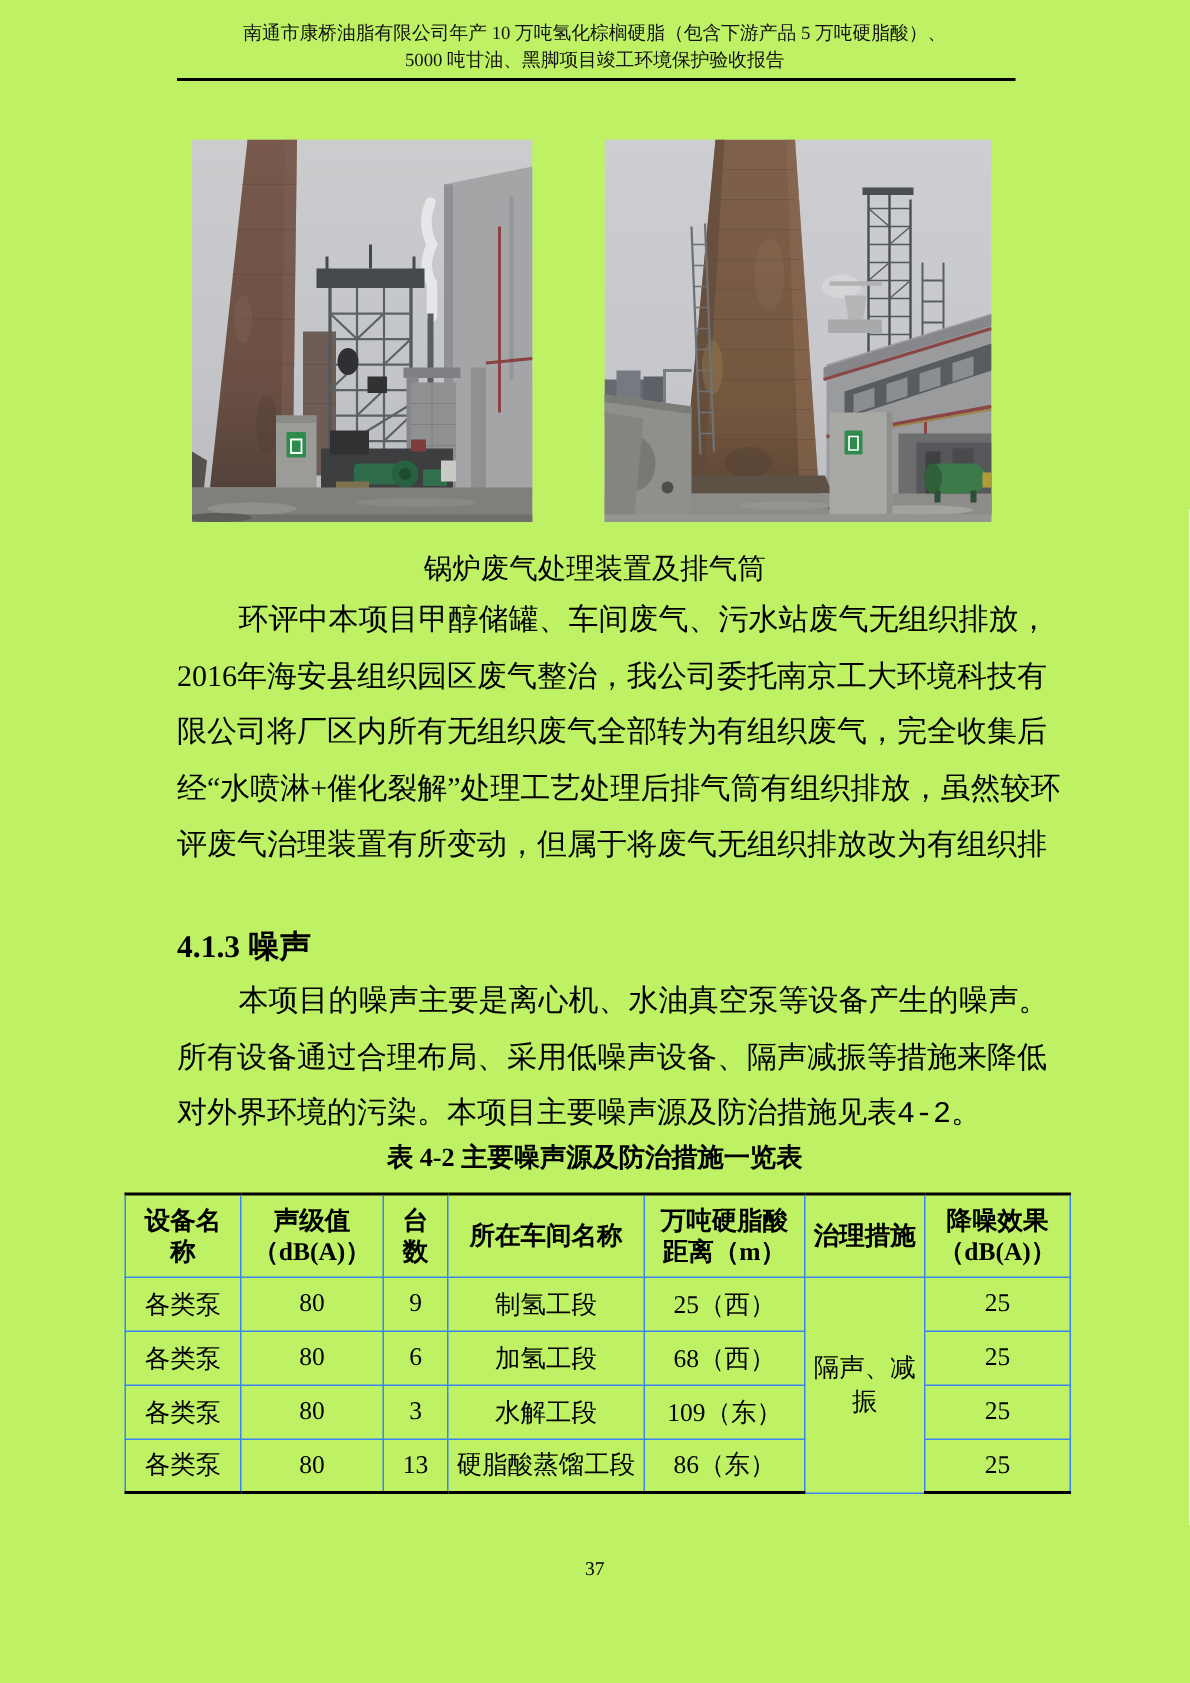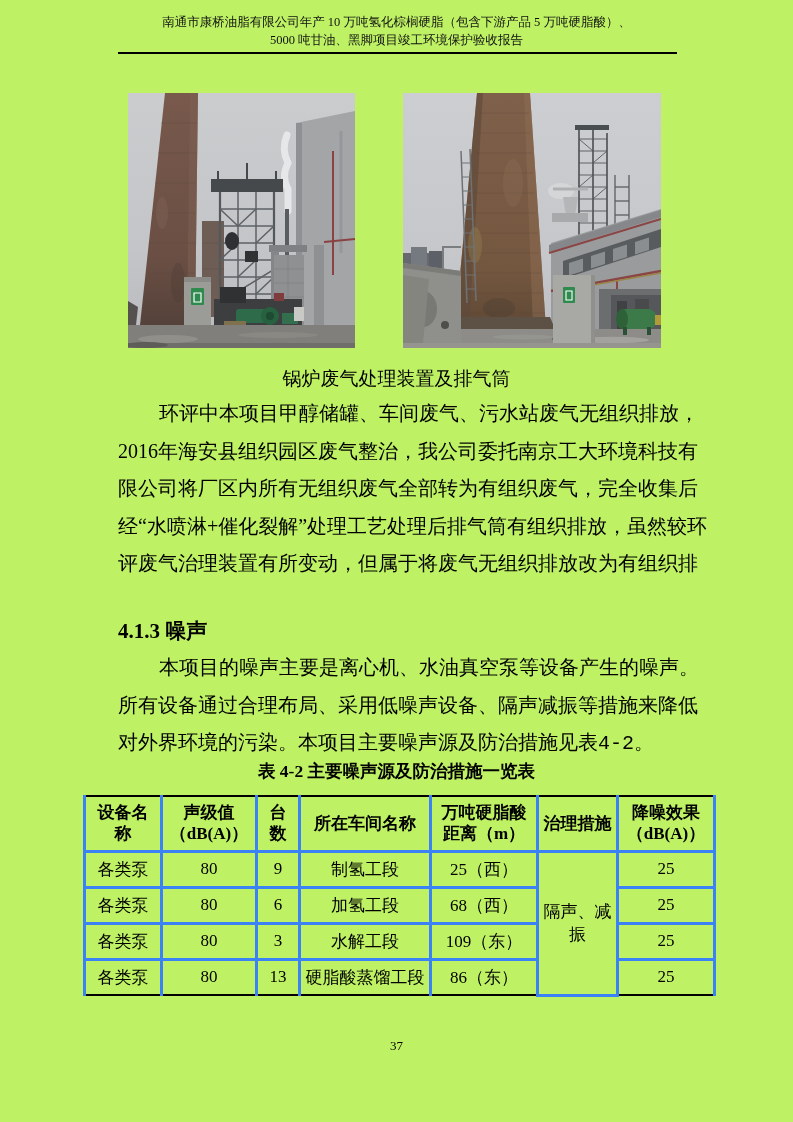--- a/index.html
+++ b/index.html
@@ -26,21 +26,21 @@
   .p2 { top:650px;font-family:Liberation Mono, monospace; }
 
   .section-heading { position:absolute; left:118px; top:613px; font-size:21px;
     font-weight:bold; line-height:37.5px; }
 
   .tbl-title { position:absolute; top:758px; left:0; width:100%; text-align:center;
     font-weight:bold; font-size:17.5px; line-height:26px; }
 
   table.noise { position:absolute; left:83px; top:795px; width:630px;
     border-collapse:collapse; table-layout:fixed; font-size:17px; text-align:center; }
-  table.noise th, table.noise td { border:3px solid #3b82f6; padding:0 2px; vertical-align:middle; }
+  table.noise th, table.noise td { border:1px solid #3b82f6; padding:0 2px; vertical-align:middle; }
   table.noise thead tr { height:55px; }
   table.noise tbody tr { height:36px; }
   table.noise thead th { border-top:2.5px solid #000; font-weight:bold;
     white-space:pre-line; line-height:21px; }
   table.noise tbody tr:last-child td { border-bottom:2.5px solid #000; }
 
   .page-num { position:absolute; top:1038px; left:0; width:100%; text-align:center; font-size:13px; }
 </style>
 </head>
 <body>

